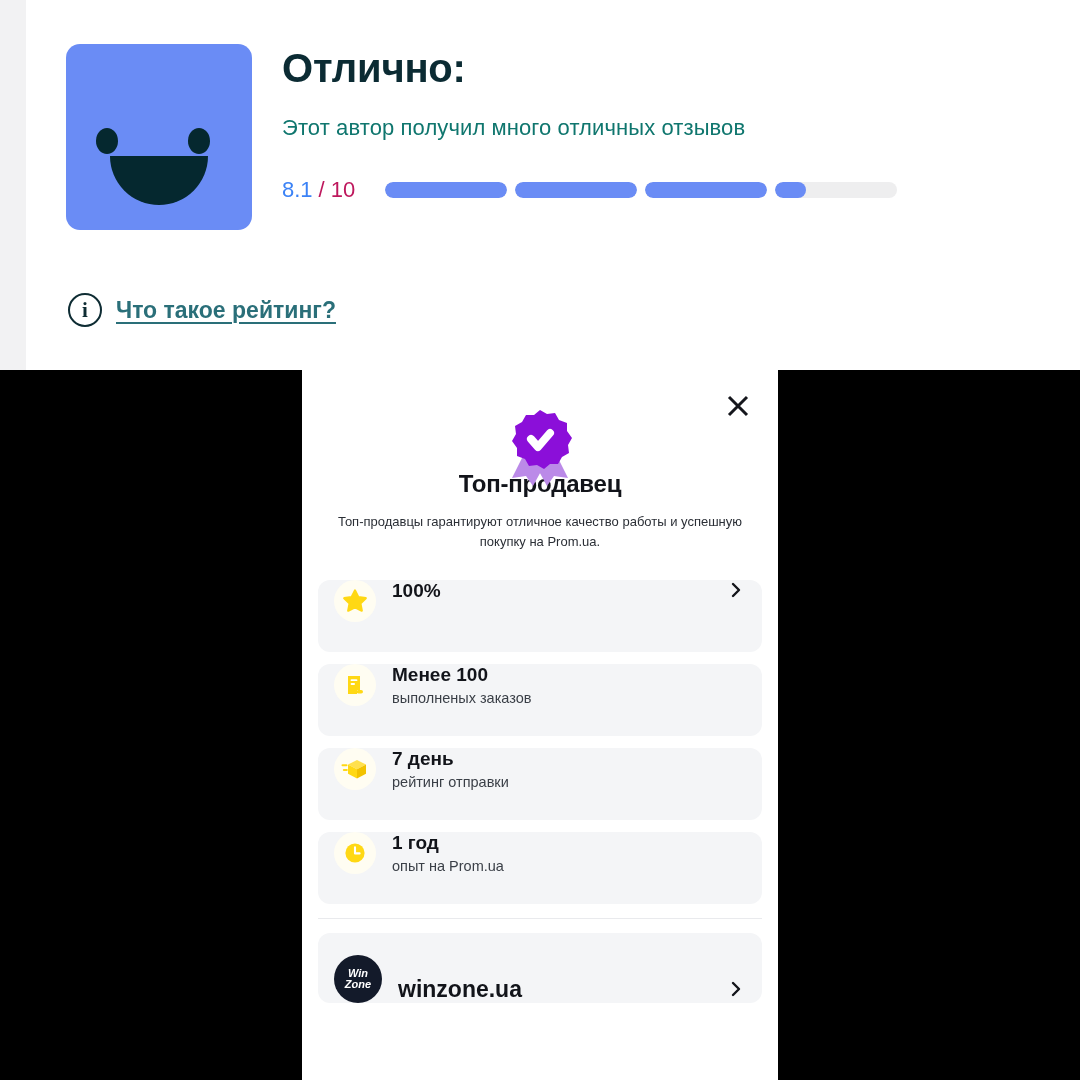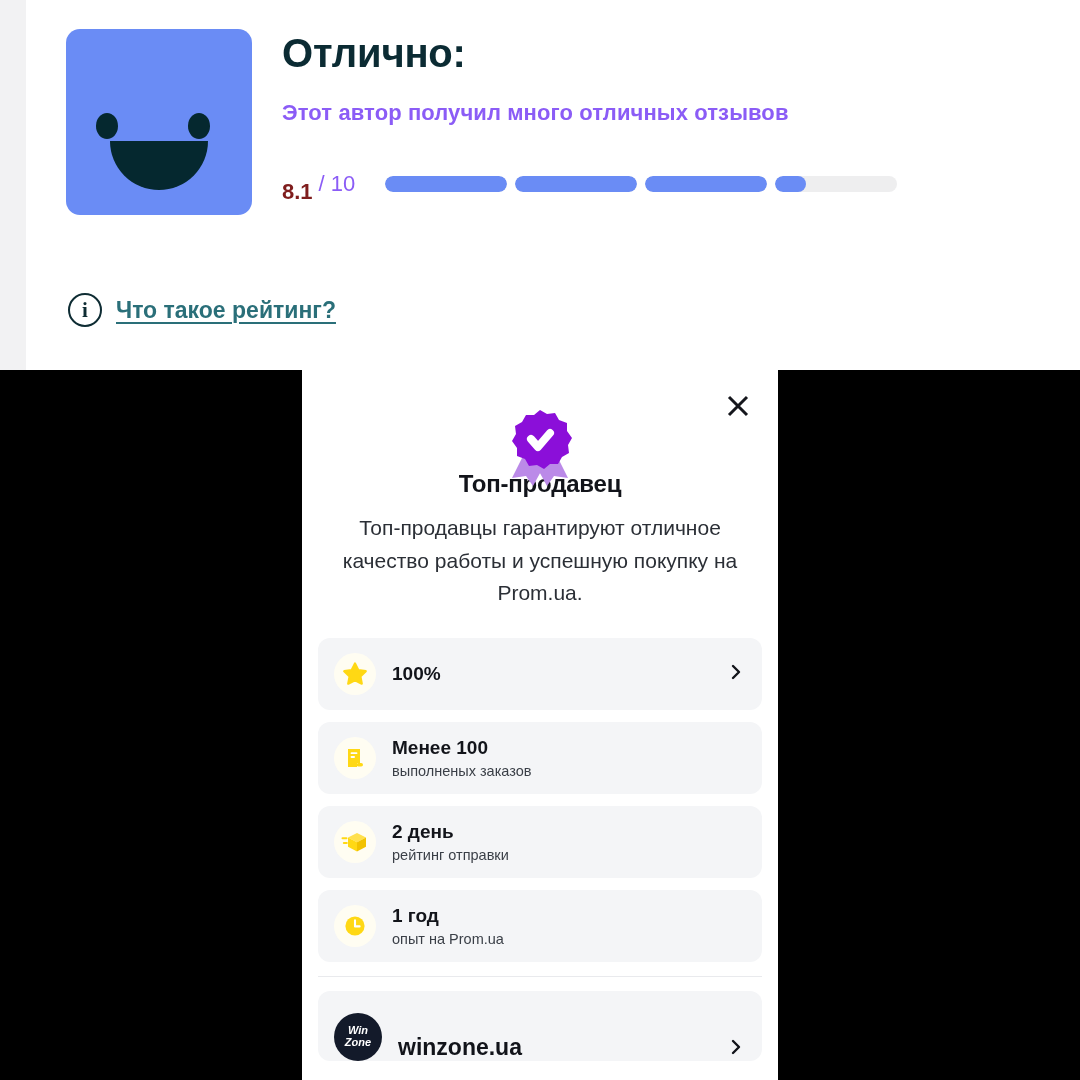--- a/index.html
+++ b/index.html
@@ -15,21 +15,21 @@
   
   #rating-panel{
     position:absolute; left:0; top:0; width:1080px; height:370px;
     background:#ffffff;
   }
   #rating-panel .left-strip{
     position:absolute; left:0; top:0; width:26px; height:370px;
     background:#f2f2f3;
   }
   .rating-row{
-    position:absolute; left:66px; top:29px;
+    position:absolute; left:66px; top:44px;
     display:flex; align-items:flex-start; gap:0;
   }
   .smiley{
     width:186px; height:186px; border-radius:14px;
     background:#6a8cf5; position:relative; flex:none;
   }
   .smiley .eye{
     position:absolute; width:22px; height:26px; border-radius:50%;
     background:#05282f; top:84px;
   }
@@ -38,28 +38,28 @@
   .smiley .mouth{
     position:absolute; left:44px; top:112px; width:98px; height:49px;
     background:#05282f; border-radius:0 0 49px 49px;
   }
   .rating-text{ margin-left:30px; padding-top:2px; }
   .rating-title{
     font-size:40px; font-weight:700; color:#0b2b33;
     letter-spacing:-0.2px; line-height:1.1;
   }
   .rating-sub{
-    margin-top:25px; font-size:22px; color:#8b5cf6; font-weight:700;
+    margin-top:25px; font-size:22px; color:#0f766e; font-weight:400;
     letter-spacing:0.1px;
   }
   .score-line{
     margin-top:36px; display:flex; align-items:center;
   }
-  .score-val{ font-size:22px; font-weight:700; color:#7f1d1d;margin-top:17px; }
-  .score-max{ font-size:22px; font-weight:400; color:#8b5cf6; margin-left:6px;}
+  .score-val{ font-size:22px; font-weight:400; color:#3b82f6; }
+  .score-max{ font-size:22px; font-weight:400; color:#be185d; margin-left:6px;}
   .segbar{ display:flex; gap:8px; margin-left:30px; }
   .seg{
     width:122px; height:16px; border-radius:8px;
     background:#eeeeef; position:relative; overflow:hidden;
   }
   .seg .fill{
     position:absolute; left:0; top:0; height:100%;
     background:#6a8cf5; border-radius:8px;
   }
   .whatis{
@@ -93,25 +93,25 @@
     margin:0 auto; padding-top:38px; width:84px; height:78px;
     position:relative;
   }
   .modal-title{
     text-align:center; margin-top:22px;
     font-size:24px; font-weight:700; color:#12141a;
     letter-spacing:-0.2px;
   }
   .modal-desc{
     text-align:center; margin:14px 34px 0 34px;
-    font-size:21px; line-height:1.55; color:#2b2f36;
+    font-size:13px; line-height:1.55; color:#2b2f36;
   }
   .cards{ margin:28px 16px 0 16px; }
   .card{
-    display:flex; align-items:center;
+    display:flex; 
     background:#f4f5f7; border-radius:12px;
     height:72px; padding:0 16px; margin-bottom:12px;
     position:relative;
   }
   .card .ic{
     width:42px; height:42px; border-radius:50%;
     background:#fffdf2; flex:none;
     display:flex; align-items:center; justify-content:center;
   }
   .card .txt{ margin-left:16px; flex:1; }
@@ -246,21 +246,21 @@
       <span class="ic">
         <svg width="28" height="26" viewBox="0 0 28 26" aria-hidden="true">
           <path d="M16 4 L25 8.6 L16 13.2 L7 8.6 Z" fill="#ffe04d"></path>
           <path d="M7 8.6 L16 13.2 L16 22.4 L7 17.8 Z" fill="#ffd814"></path>
           <path d="M25 8.6 L16 13.2 L16 22.4 L25 17.8 Z" fill="#f2c200"></path>
           <rect x="0.5" y="8.2" width="6" height="2.1" rx="1.05" fill="#ffd814"></rect>
           <rect x="1.8" y="13" width="5" height="2.1" rx="1.05" fill="#ffd814"></rect>
         </svg>
       </span>
       <span class="txt">
-        <span class="big">2 день</span>
+        <span class="big">7 день</span>
         <span class="small" style="display:block">рейтинг отправки</span>
       </span>
     </div>
 
     <div class="card">
       <span class="ic">
         <svg width="26" height="26" viewBox="0 0 26 26" aria-hidden="true">
           <circle cx="13" cy="13" r="9.6" fill="#ffd814"></circle>
           <path d="M13 7.4 V13.4 H17.6" stroke="#ffffff" stroke-width="2.1" fill="none" stroke-linecap="round" stroke-linejoin="round"></path>
         </svg>

